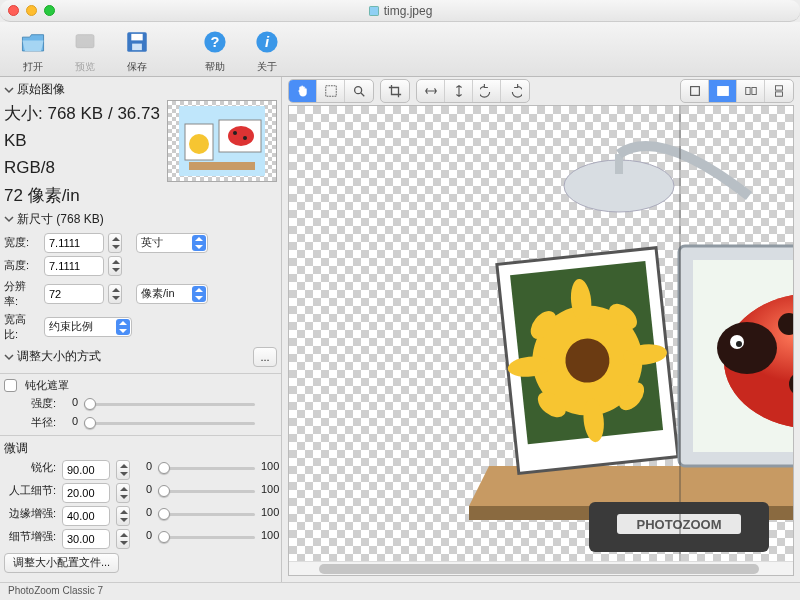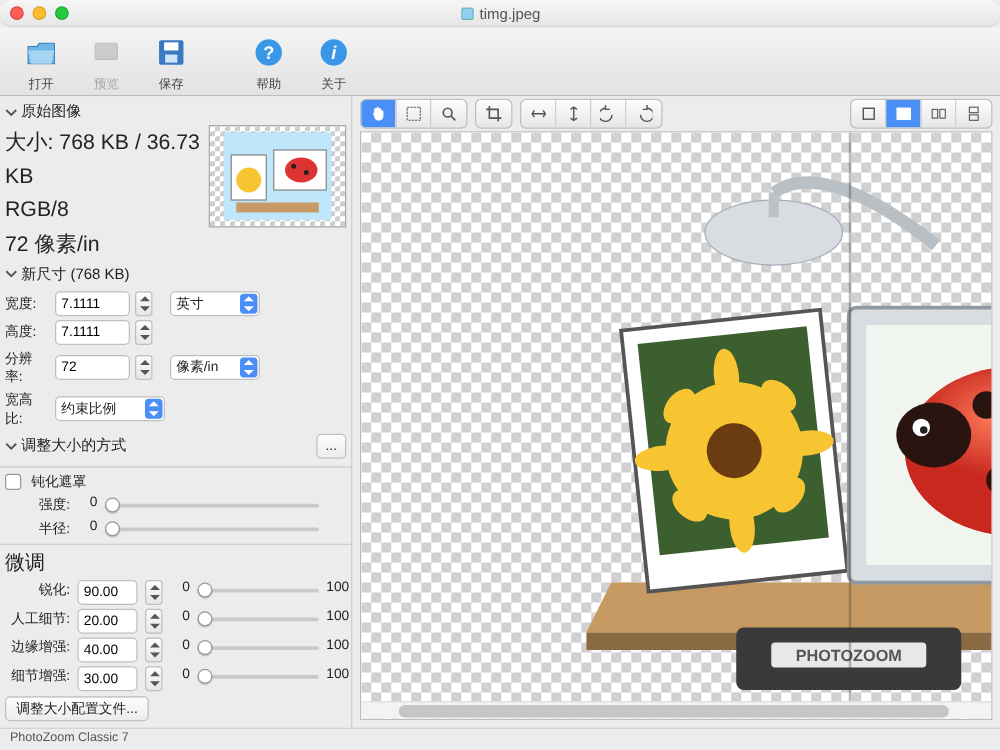--- a/index.html
+++ b/index.html
@@ -233,21 +233,21 @@
     <div class="slider-row">
       <span class="lbl">半径:</span>
       <span class="val">0</span>
       <div class="slider">
           <div class="track"></div>
           <div class="thumb" style="left:0"></div>
         </div>
       <span class="val"></span>
     </div>
     <div class="sep"></div>
-    <div style="font-size:16px;margin:2px 0">微调</div>
+    <div style="font-size:12px;margin:2px 0">微调</div>
 
     <div class="slider-row">
       <span class="lbl">锐化:</span>
       <input class="txt-input" style="width: 48px;" value="90.00">
       <span class="stepper"></span>
       <span class="val">0</span>
       <div class="slider">
           <div class="track"></div>
           <div class="thumb" style="left:0"></div>
         </div>

